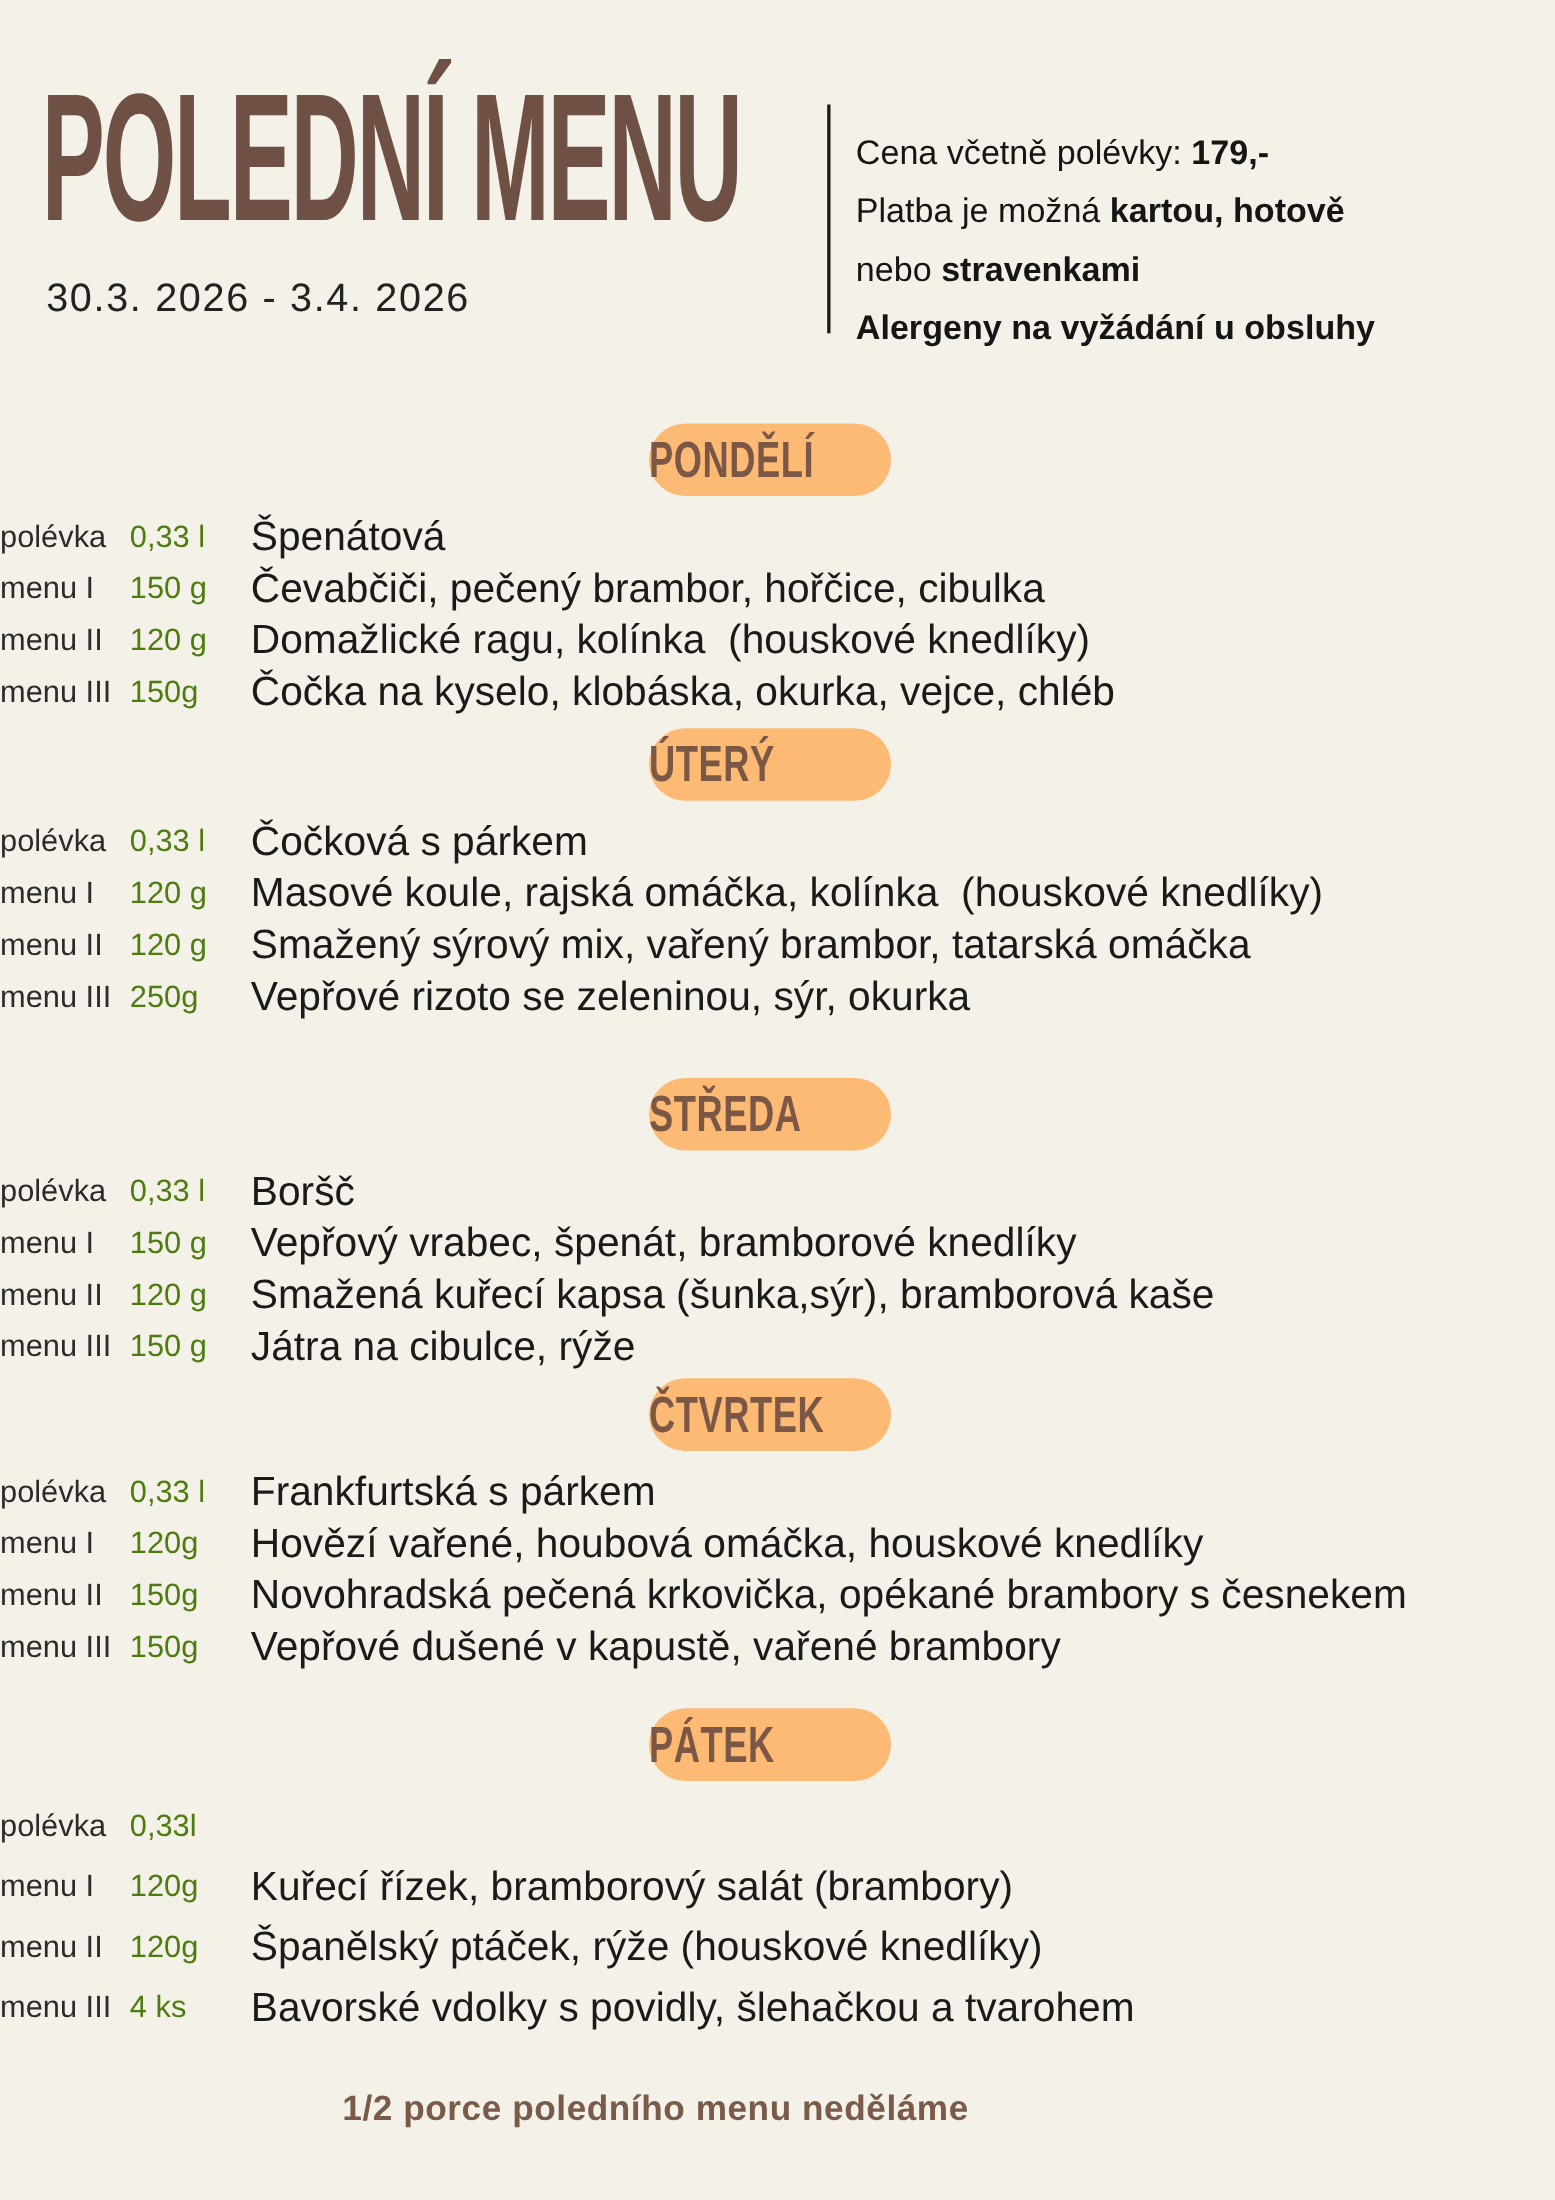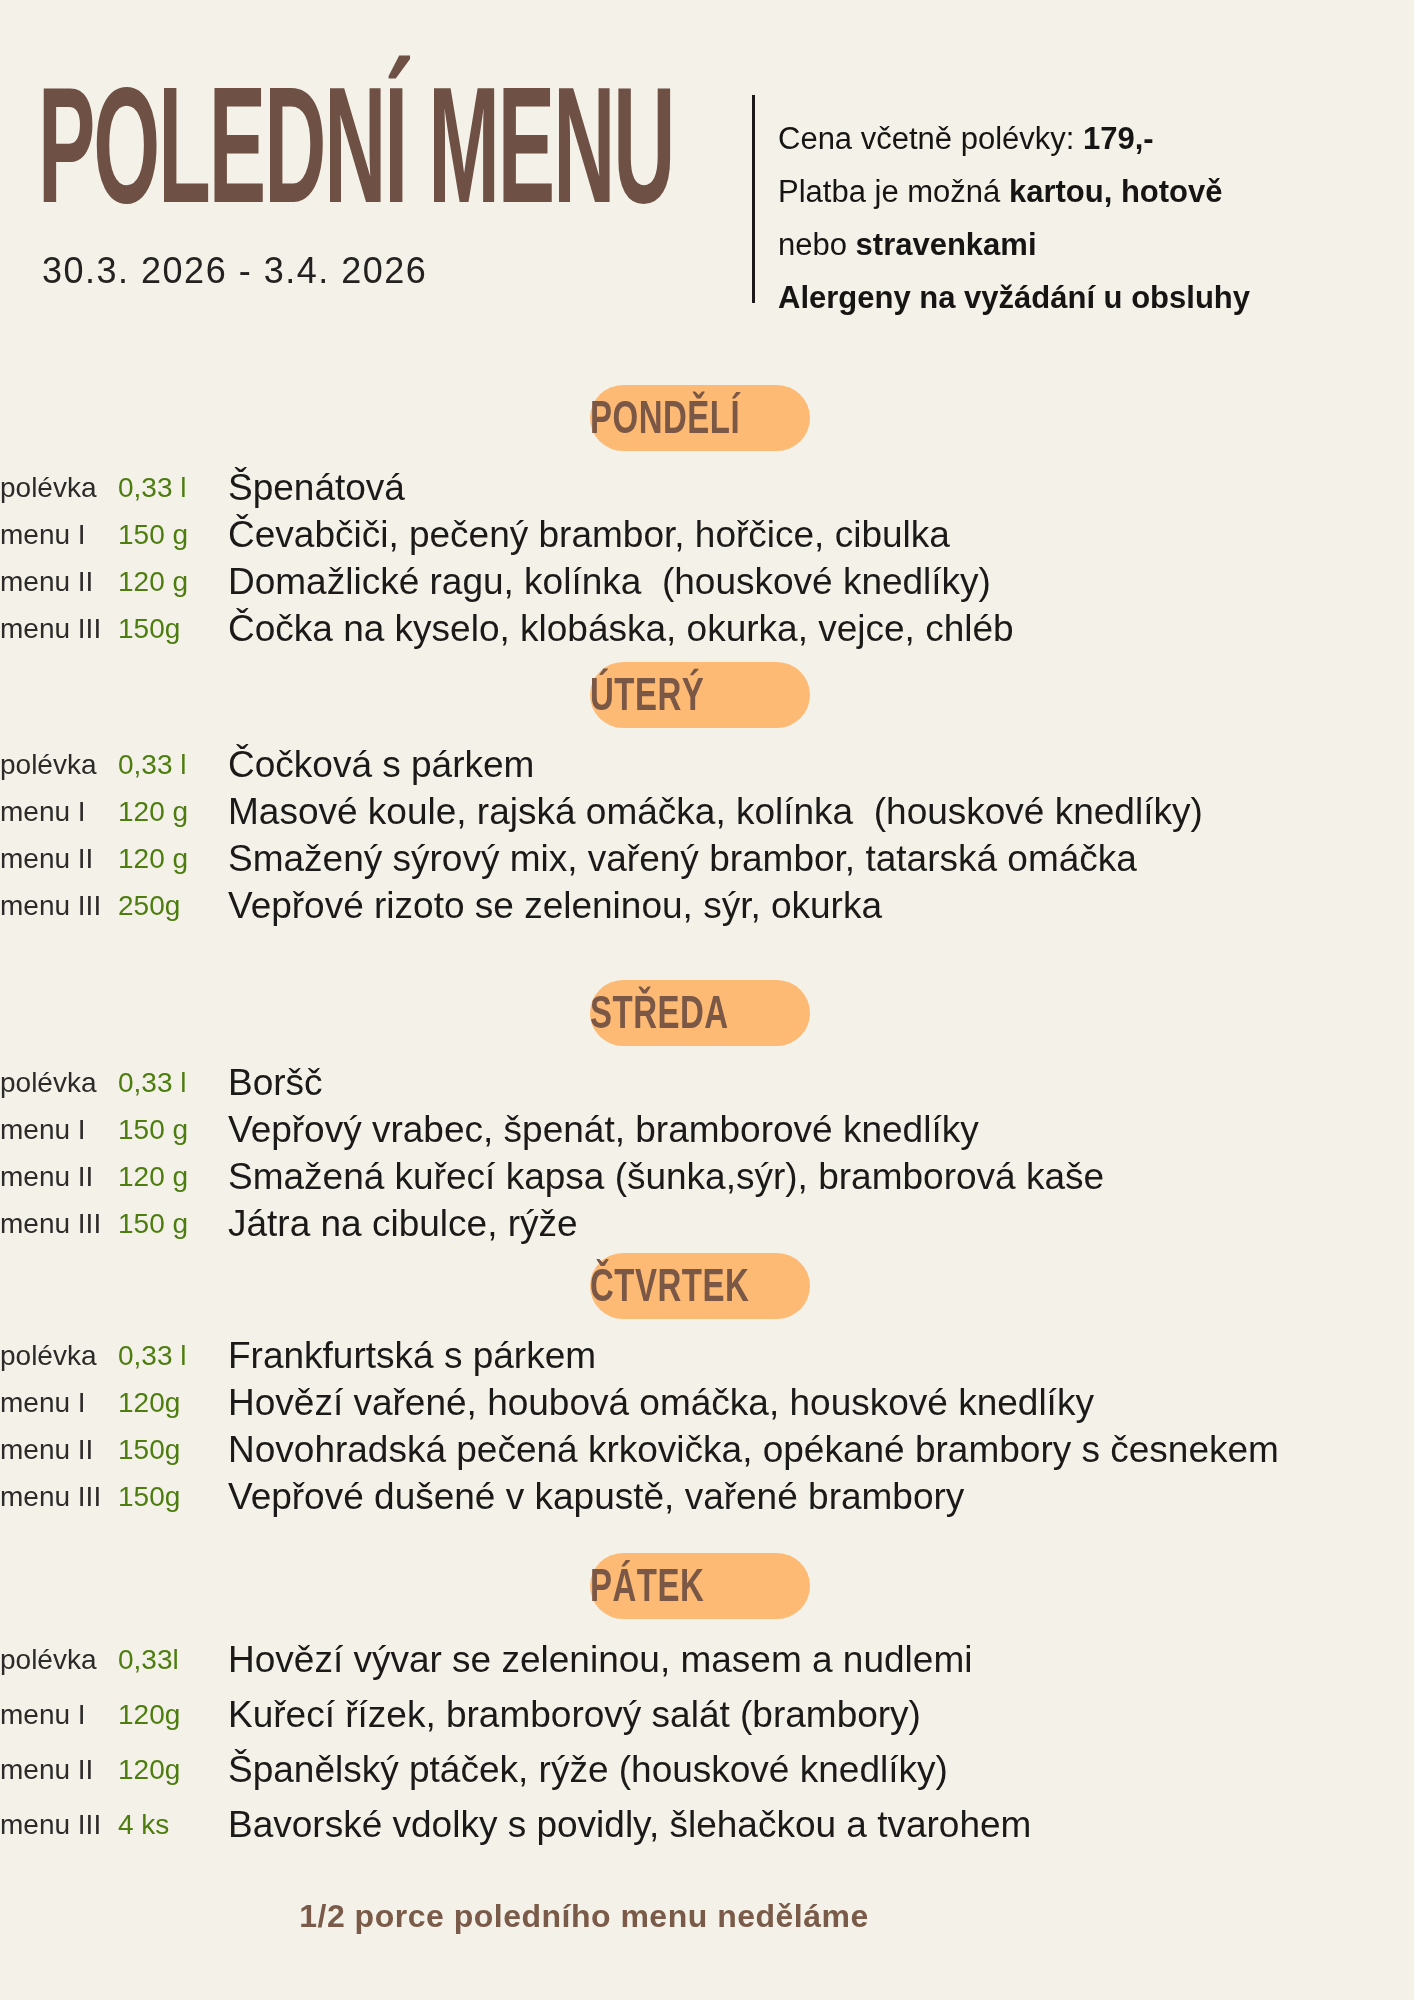--- a/index.html
+++ b/index.html
@@ -52,21 +52,21 @@
     display:grid; grid-template-columns:118px 96px auto;
     align-items:center; height:47px; 
   }
   .fri .row{ height:55px; }
   .lbl{ font-size:28px; color:#2c2b29; }
   .qty{ font-size:28px; text-align:left; color:#4d7c0f; }
   .dish{ font-size:37px; padding-left:14px; color:#1b1a18; white-space:pre; }
 
   
   .footer{
-    position:absolute; top:1898px; left:4px; width:1160px;
+    position:absolute; top:1898px; left:16px; width:1160px;
     text-align:center; font-size:32px; font-weight:700;
     color:#7a5a48; letter-spacing:0.5px;
   }
 </style>
 </head>
 <body>
 
 <header>
   <h1 class="title">POLEDNÍ MENU</h1>
   <div class="date">30.3. 2026 - 3.4. 2026</div>
@@ -192,21 +192,20 @@
 </section>
 
 <section class="day fri" style="top:1553px">
   <div class="badge">
       <span>PÁTEK</span>
     </div>
   <div class="rows">
     <div class="row">
         <span class="lbl">polévka</span>
         <span class="qty">0,33l</span>
-        <span class="dish">Hovězí vývar se zeleninou, masem a nudlemi</span>
       </div>
     <div class="row">
         <span class="lbl">menu I</span>
         <span class="qty">120g</span>
         <span class="dish">Kuřecí řízek, bramborový salát (brambory)</span>
       </div>
     <div class="row">
         <span class="lbl">menu II</span>
         <span class="qty">120g</span>
         <span class="dish">Španělský ptáček, rýže (houskové knedlíky)</span>

